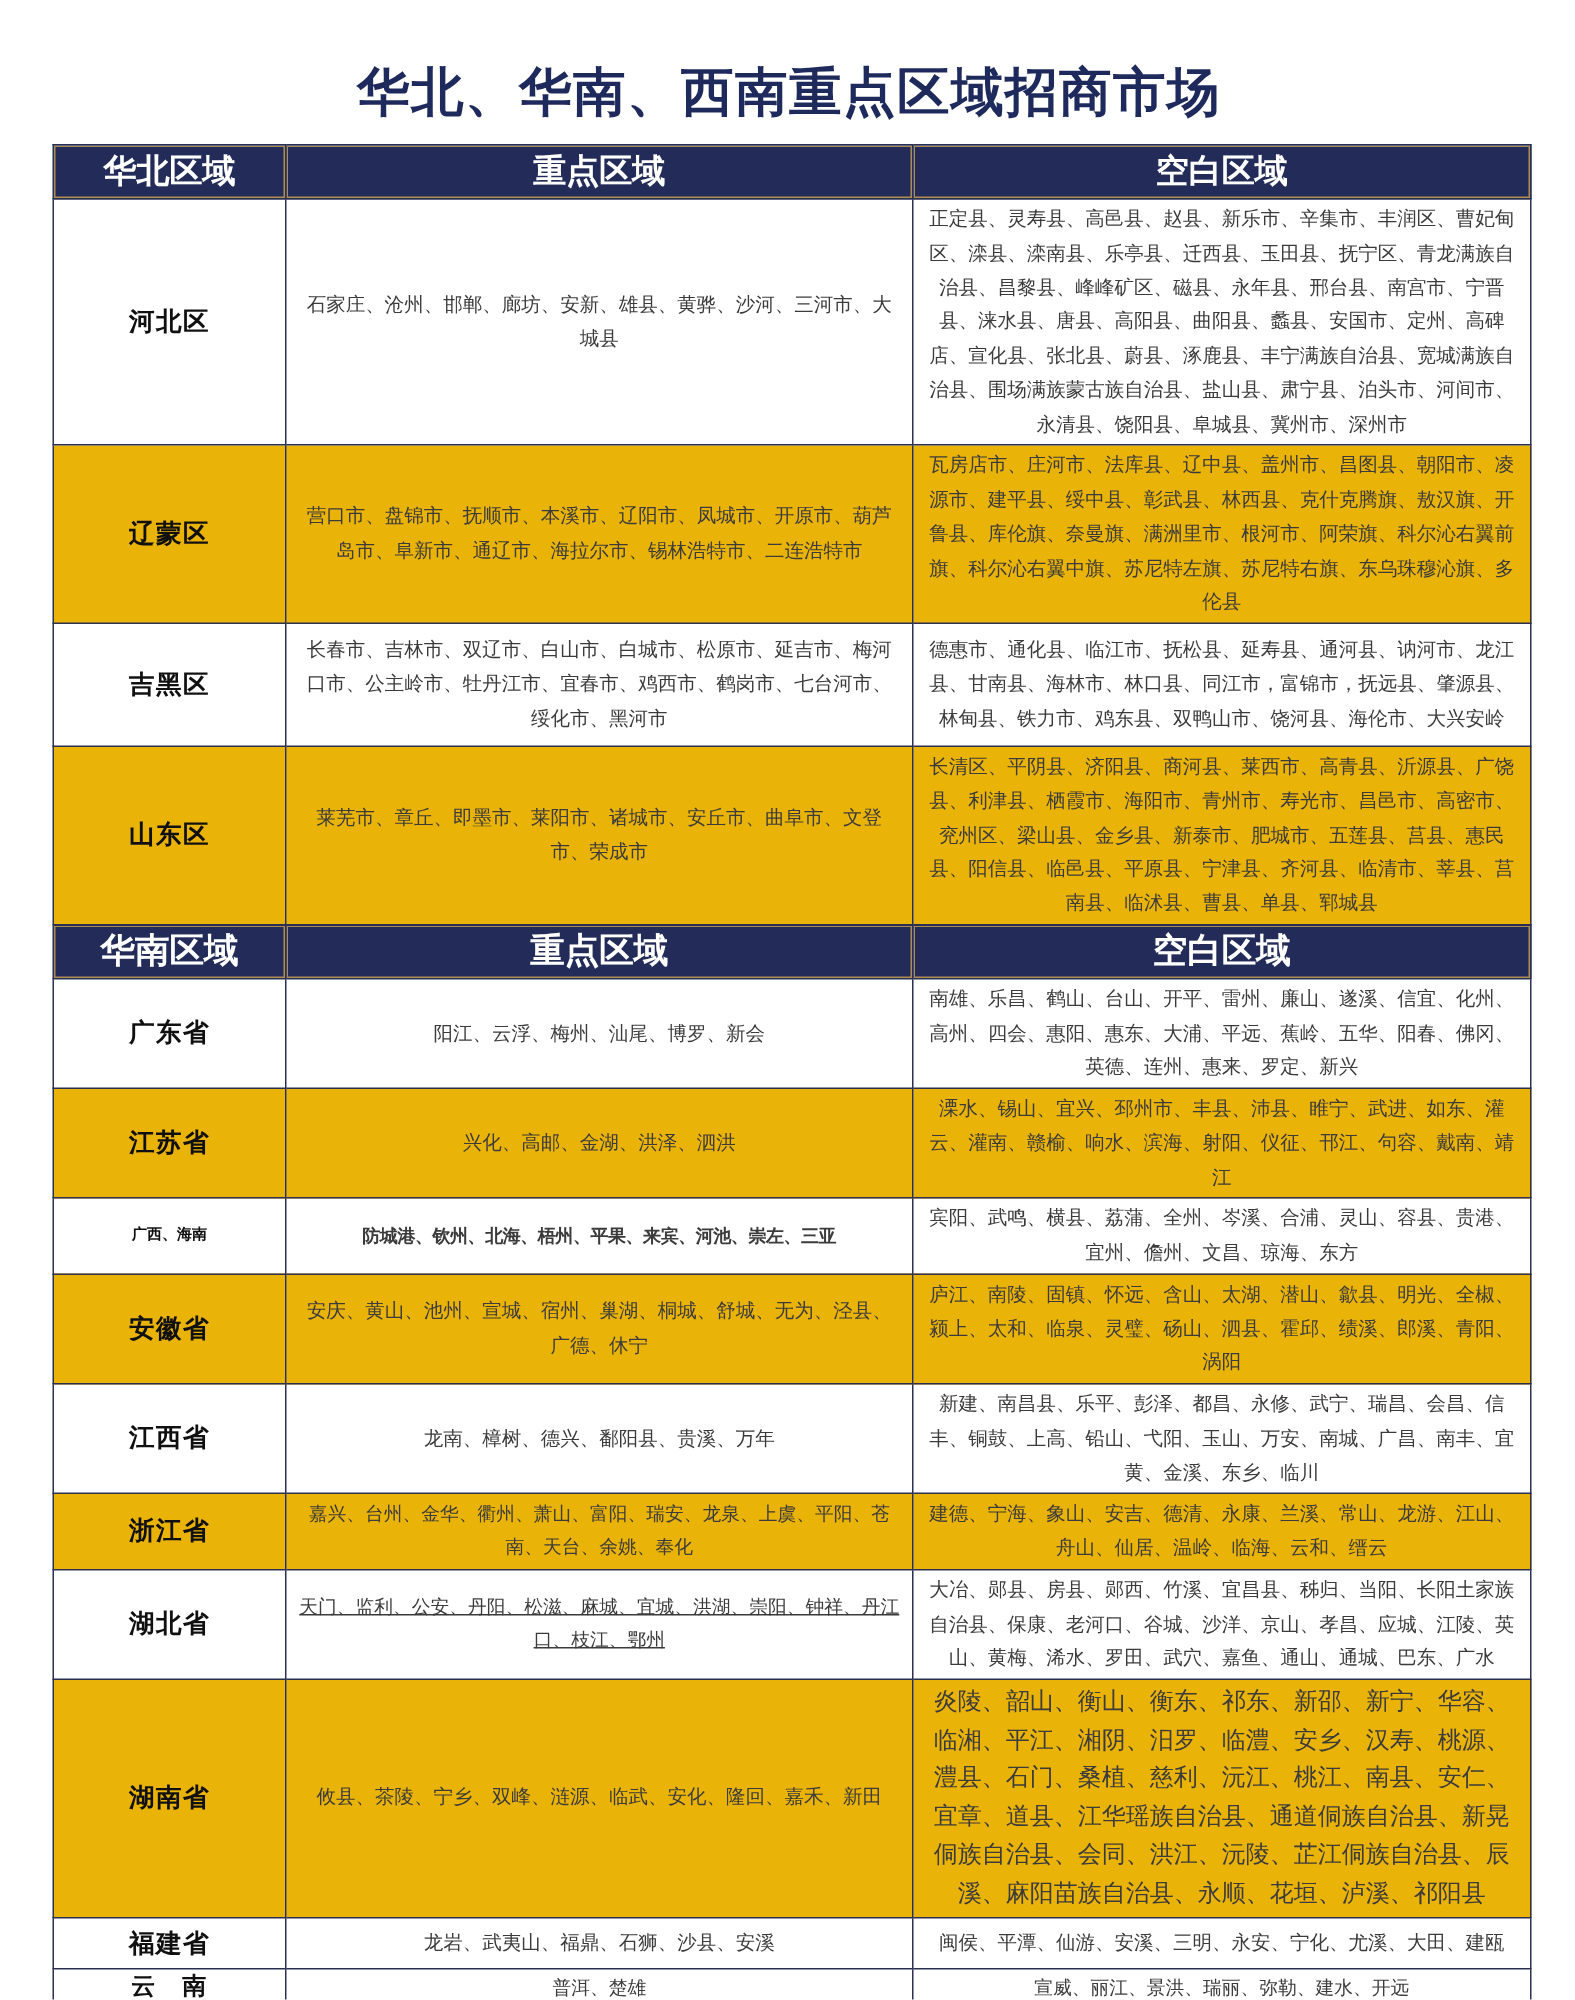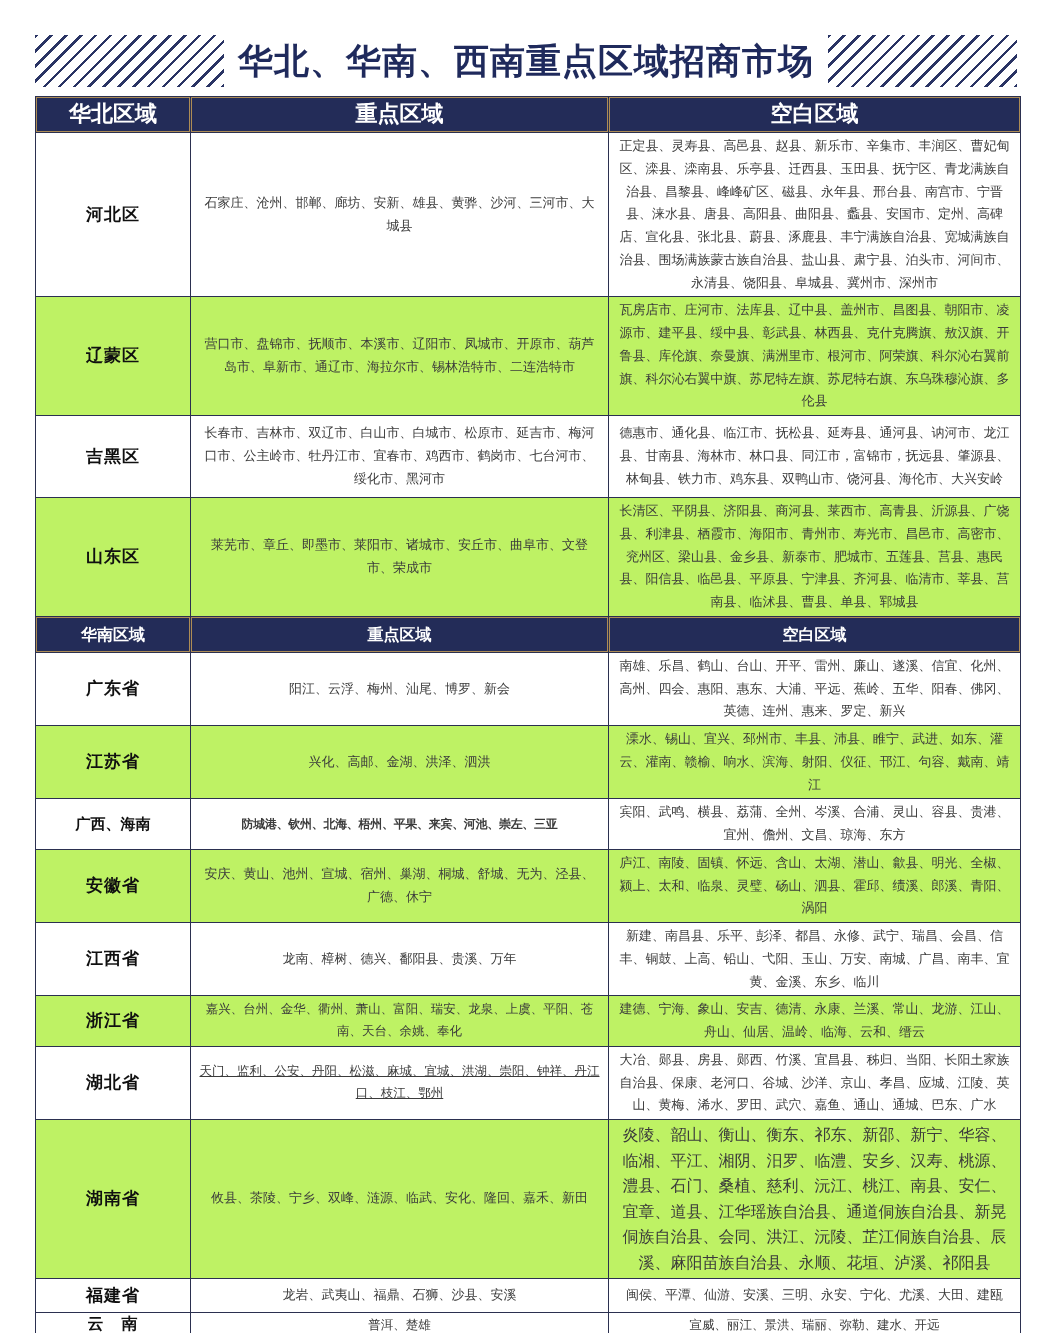--- a/index.html
+++ b/index.html
@@ -7,21 +7,21 @@
   body {
     width: 1050px; height: 1333px;
     font-family: "Liberation Sans", "DejaVu Sans", sans-serif;
     overflow: hidden;
   }
   .page { padding: 33px 33px 0 35px; }
 
   
   .title-bar {
     display: flex; align-items: center;
-    height: 56px; margin-bottom: 7px;
+    height: 56px; margin-bottom: 7px; flex-direction: column;
   }
   .hatch {
     flex: 1; height: 52px;
     background: repeating-linear-gradient(135deg,
       #2a3464 0px, #2a3464 2.5px,
       transparent 2.5px, transparent 10.5px);
   }
   .page-title {
     color: #1f2a5c;
     font-size: 35px; font-weight: bold;
@@ -50,29 +50,29 @@
   }
   tr.hdr td {
     background: #232c58;
     color: #ffffff;
     font-weight: bold;
     padding: 2px 4px;
     box-shadow: inset 0 0 0 1px #ad8c55;
     line-height: 1.2;
   }
   tr.hdr.s0 td { font-size: 22px; }
-  tr.hdr.s1 td { font-size: 16px; }
+  tr.hdr.s1 td { font-size: 23px; }
   tr.hdr.s2 td { font-size: 26px; letter-spacing: 2px; }
   td.name {
     color: #101010;
     font-weight: bold;
     font-size: 17px;
     letter-spacing: 1px;
   }
-  tr.alt td { background: #bef264; }
+  tr.alt td { background: #eab308; }
   tr.sw td { font-size: 12.5px; line-height: 1.3; padding: 1px 8px; }
   tr.sw td.name { font-size: 16px; font-family: Liberation Mono, monospace; }
   td.key { font-size: 13px; }
   td.tight { font-size: 12px; letter-spacing: -0.3px; padding: 2px 3px; font-weight: bold; }
 </style>
 </head>
 <body>
 
 <div class="page">
 
@@ -125,21 +125,21 @@
       <td class="name">广东省</td>
       <td class="key">阳江、云浮、梅州、汕尾、博罗、新会</td>
       <td>南雄、乐昌、鹤山、台山、开平、雷州、廉山、遂溪、信宜、化州、高州、四会、惠阳、惠东、大浦、平远、蕉岭、五华、阳春、佛冈、英德、连州、惠来、罗定、新兴</td>
     </tr>
     <tr class="alt" style="height:43px">
       <td class="name">江苏省</td>
       <td class="key">兴化、高邮、金湖、洪泽、泗洪</td>
       <td>溧水、锡山、宜兴、邳州市、丰县、沛县、睢宁、武进、如东、灌云、灌南、赣榆、响水、滨海、射阳、仪征、邗江、句容、戴南、靖江</td>
     </tr>
     <tr style="height:26px">
-      <td class="name" style="font-size:15px; letter-spacing:0;">广西、海南</td>
+      <td class="name" style="font-size:10px; letter-spacing:0;">广西、海南</td>
       <td class="key tight">防城港、钦州、北海、梧州、平果、来宾、河池、崇左、三亚</td>
       <td>宾阳、武鸣、横县、荔蒲、全州、岑溪、合浦、灵山、容县、贵港、宜州、儋州、文昌、琼海、东方</td>
     </tr>
     <tr class="alt" style="height:55px">
       <td class="name">安徽省</td>
       <td class="key">安庆、黄山、池州、宣城、宿州、巢湖、桐城、舒城、无为、泾县、广德、休宁</td>
       <td>庐江、南陵、固镇、怀远、含山、太湖、潜山、歙县、明光、全椒、颍上、太和、临泉、灵璧、砀山、泗县、霍邱、绩溪、郎溪、青阳、涡阳</td>
     </tr>
     <tr style="height:45px">
       <td class="name">江西省</td>

